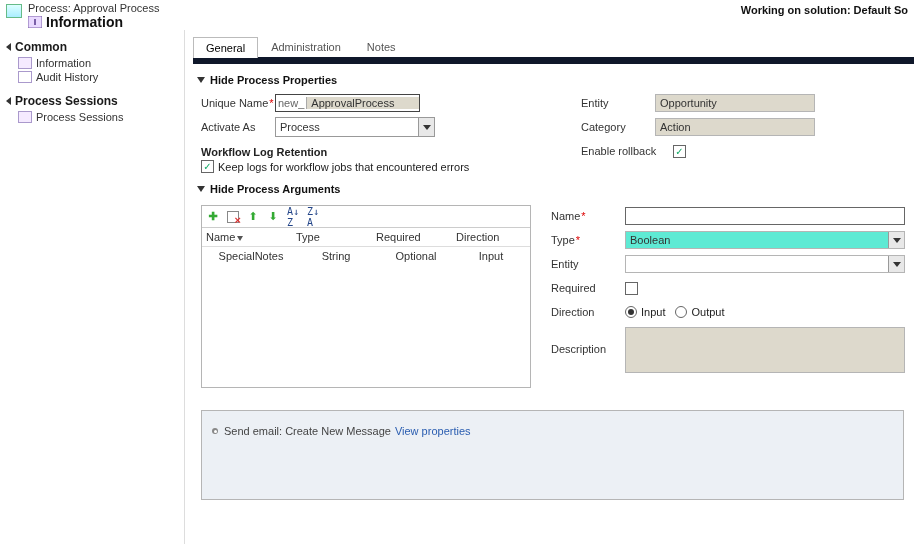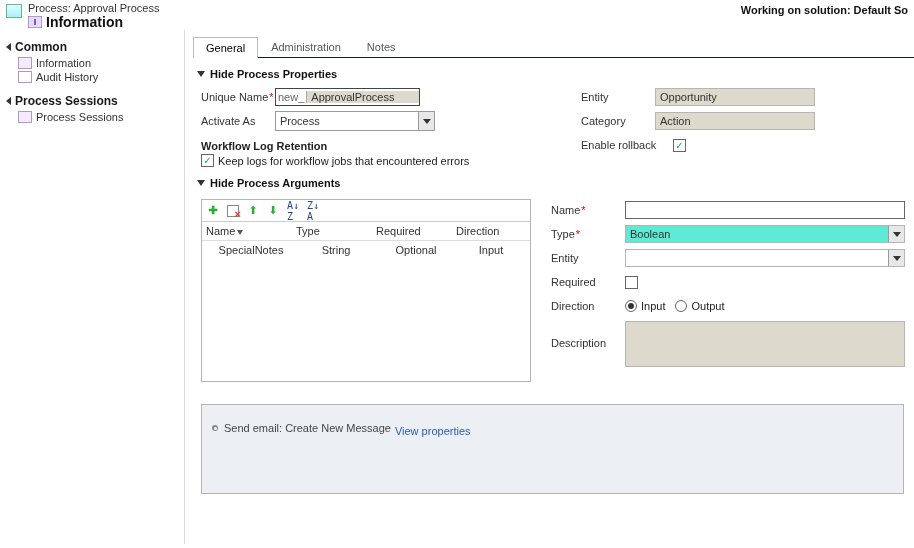--- a/index.html
+++ b/index.html
@@ -16,21 +16,21 @@
 .layout { display: flex; height: calc(100% - 34px); }
 .sidebar { width: 185px; border-right: 1px solid #ddd; padding: 8px 0 0 0; }
 .side-section-hdr { font-size: 12px; font-weight: bold; color: #1a1a1a; padding: 2px 6px; display: flex; align-items: center; }
 .caret { width: 0; height: 0; border-top: 4px solid transparent; border-bottom: 4px solid transparent; border-right: 5px solid #333; margin-right: 4px; }
 .side-item { display: flex; align-items: center; padding: 1px 6px 1px 18px; font-size: 11px; color: #333; cursor: pointer; }
 .side-ico { width: 14px; height: 12px; margin-right: 4px; position: relative; }
 .ico-info { border: 1px solid #a9c; background: #f5eaff; }
 .ico-audit { border: 1px solid #a9c; background: #fff; }
 .ico-ps { border: 1px solid #a9c; background: #f5eaff; }
 .content { flex: 1; padding: 0 0 0 8px; overflow: hidden; display: flex; flex-direction: column; }
-.tabs { display: flex; border-bottom: 1px solid #0f172a; margin-top: 6px; align-items: flex-end; }
+.tabs { display: flex; border-bottom: 7px solid #0f172a; margin-top: 6px; align-items: flex-end; }
 .tab { padding: 4px 12px; font-size: 11px; color: #555; border: 1px solid transparent; border-bottom: none; cursor: pointer; }
 .tab.active { color: #000; border-color: #bbb; background: #fff; position: relative; top: 1px; }
 .sect-hdr { display: flex; align-items: center; font-size: 11px; font-weight: bold; color: #111; margin: 10px 0 6px 4px; cursor: pointer; }
 .tri-down { width: 0; height: 0; border-left: 4px solid transparent; border-right: 4px solid transparent; border-top: 6px solid #333; margin-right: 5px; }
 .two-col { display: flex; }
 .colL { flex: 0 0 360px; }
 .colR { flex: 1; padding-left: 20px; }
 .frow { display: flex; align-items: center; min-height: 22px; margin-bottom: 2px; padding-left: 8px; }
 .lbl { width: 74px; font-size: 11px; color: #333; }
 .req { color: #d00; margin-left: 1px; }
@@ -71,21 +71,21 @@
 .input-box { flex:1; height:18px; border:1px solid #666; background:#fff; max-width: 280px; }
 .ro-box2 { background:#5eead4; border:1px solid #b5b5b5; padding:0 4px; font-size:11px; height:18px; line-height:16px; color:#333; position:relative; }
 .ro-box2 .dd { position:absolute; right:0; top:0; width:16px; height:100%; border-left:1px solid #999; background:#e8e8e8; display:flex;align-items:center;justify-content:center; }
 .radio { width:12px;height:12px;border:1px solid #666;border-radius:50%; margin-right:4px; display:inline-flex;align-items:center;justify-content:center; }
 .radio.sel::after { content:""; width:6px;height:6px;background:#333;border-radius:50%; }
 .desc-box { width:280px; height: 46px; background:#ddd9cc; border:1px solid #b5b5b5; margin-top:2px; }
 .steps-area { margin: 22px 10px 0 8px; border:1px solid #b5b5b5; background:#ecf0f5; height: 90px; padding: 14px 10px; }
 .step-row { display:flex; align-items:center; font-size:11px; color:#444; }
 .step-dot { width:6px;height:6px;background:#888;border-radius:50%; margin-right:6px; position:relative; }
 .step-dot::after { content:""; position:absolute; width:3px;height:3px;background:#fff;border-radius:50%; left:1.5px; top:1.5px; }
-.link { color:#2a5db0; cursor:pointer; margin-left:4px;margin-top:6px; }
+.link { color:#2a5db0; cursor:pointer; margin-left:4px; }
 svg { display:block; }
 </style>
 </head>
 <body>
 
 <div class="header">
   <div class="header-left">
     <div class="header-icon"></div>
     <div class="header-text">
       <div class="process-line">

